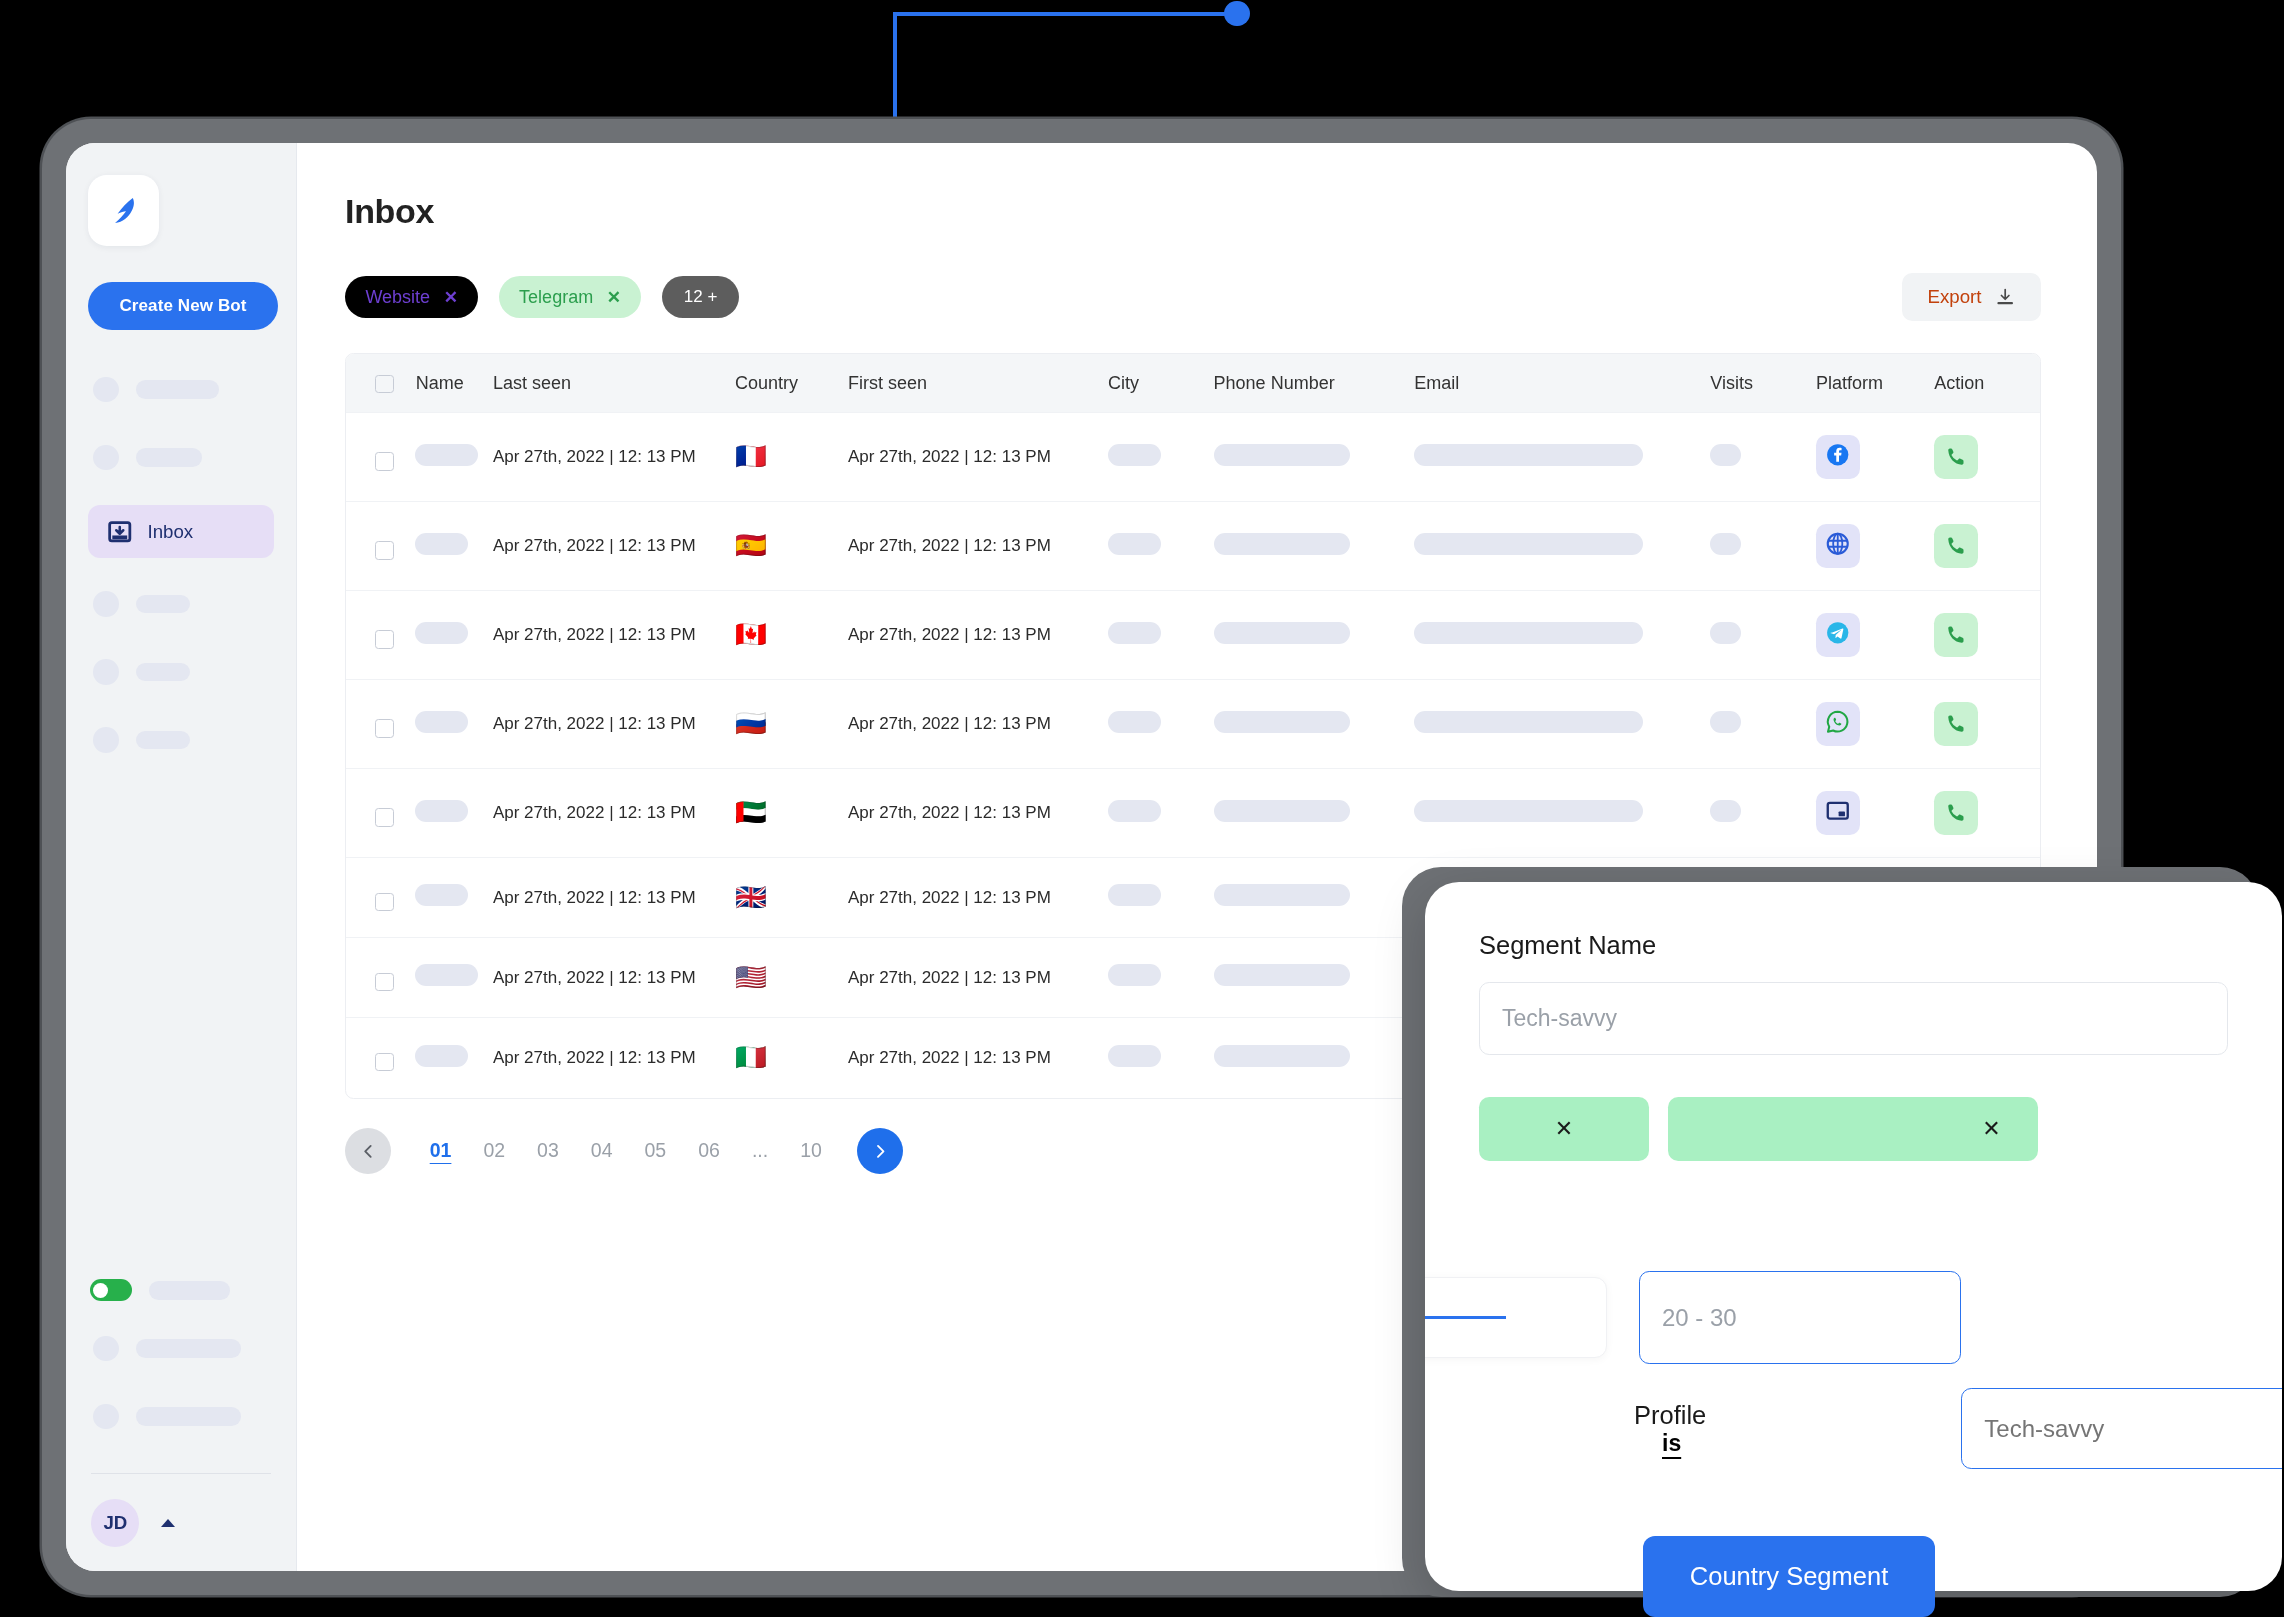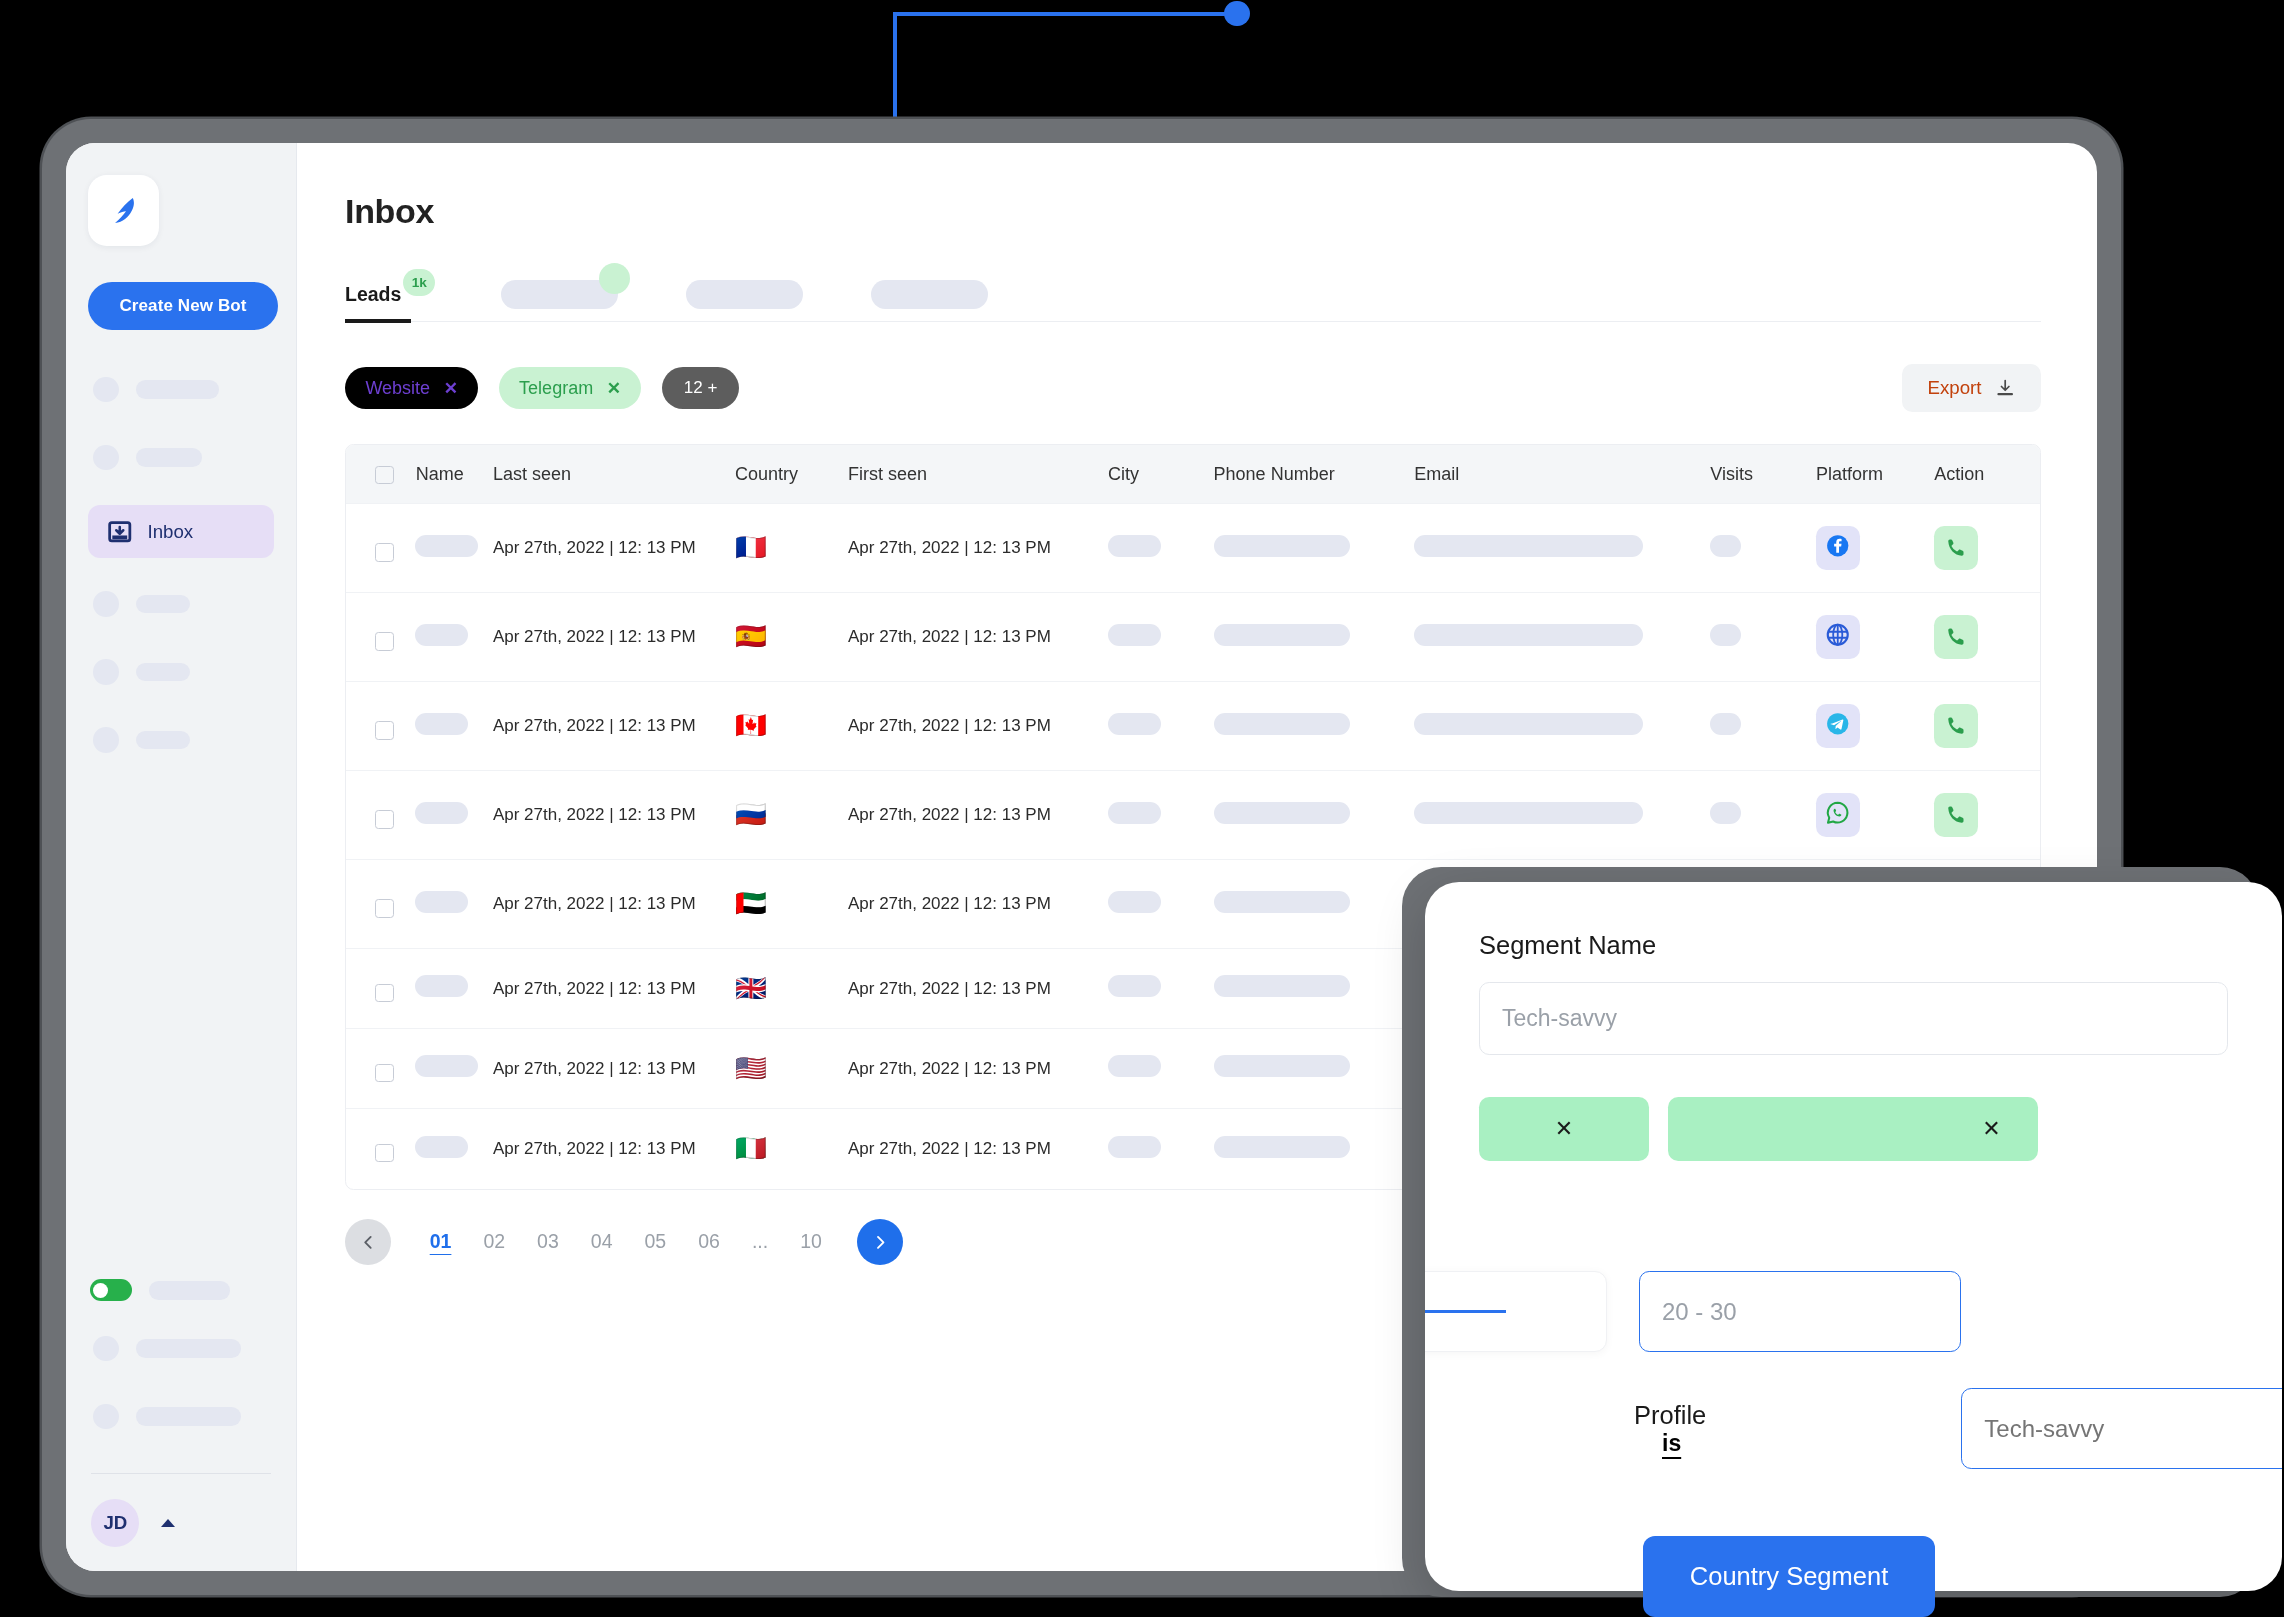--- a/index.html
+++ b/index.html
@@ -162,21 +162,21 @@
               display: flex; align-items: center; justify-content: center;
               position: relative; cursor: pointer; }
   .seg-chip .x { font-size: 22px; color: #1a1a1a; }
   .seg-chip.small { width: 170px; }
   .seg-chip.large { width: 370px; justify-content: flex-end; padding-right: 37px; }
   .seg-row2 { position: absolute; left: -146px; top: 389px; display: flex; align-items: center; gap: 32px; }
   .seg-card-white { width: 328px; height: 81px; background: #fff; border: 0.8px solid #f0f1f4;
                     border-radius: 12px; display: flex; align-items: center; justify-content: center;
                     box-shadow: 0 1.7px 8.5px rgba(0,0,0,.04); }
   .seg-card-white .line { width: 126px; height: 3.4px; background: #2a72ee; }
-  .seg-range { width: 322px; height: 81px; border: 1.7px solid #2a72ee; border-radius: 10.2px;
+  .seg-range { width: 322px; height: 93px; border: 1.7px solid #2a72ee; border-radius: 10.2px;
                padding: 0 22px; font-size: 24px; color: #9aa0a8;
                font-family: "Liberation Sans", sans-serif; background: #fff; }
   .seg-range::placeholder { color: #9aa0a8; }
   .seg-row3 { position: absolute; left: 209px; top: 506px; display: flex; align-items: center; gap: 255px; }
   .seg-profile { font-size: 25.5px; color: #1a1a1a; }
   .seg-is { font-size: 23px; color: #000000; text-decoration: underline;
             text-underline-offset: 6px; margin-left: 28px; cursor: pointer; font-weight: bold; }
   .seg-profile-input { width: 356px; height: 81px; border: 1.7px solid #2a72ee; border-radius: 10.2px;
                        padding: 0 22px; font-size: 24px; color: #9aa0a8;
                        font-family: "Liberation Sans", sans-serif; background: #fff; }
@@ -263,31 +263,20 @@
 
         <div class="user-row">
           <span class="avatar">JD</span>
           <span class="caret-up"></span>
         </div>
       </aside>
 
       <section class="main">
         <h1 class="page-title">Inbox</h1>
 
-        <div class="tabs">
-          <div class="tab active">
-            <span class="tab-label">Leads</span>
-            <span class="tab-badge">1k</span>
-          </div>
-          <div class="tab-skel">
-            <span class="bubble"></span>
-          </div>
-          <div class="tab-skel"></div>
-          <div class="tab-skel"></div>
-        </div>
 
         <div class="filter-bar">
           <div class="chip purple">
             <span>Website</span>
             <span class="x">✕</span>
           </div>
           <div class="chip green">
             <span>Telegram</span>
             <span class="x">✕</span>
           </div>

